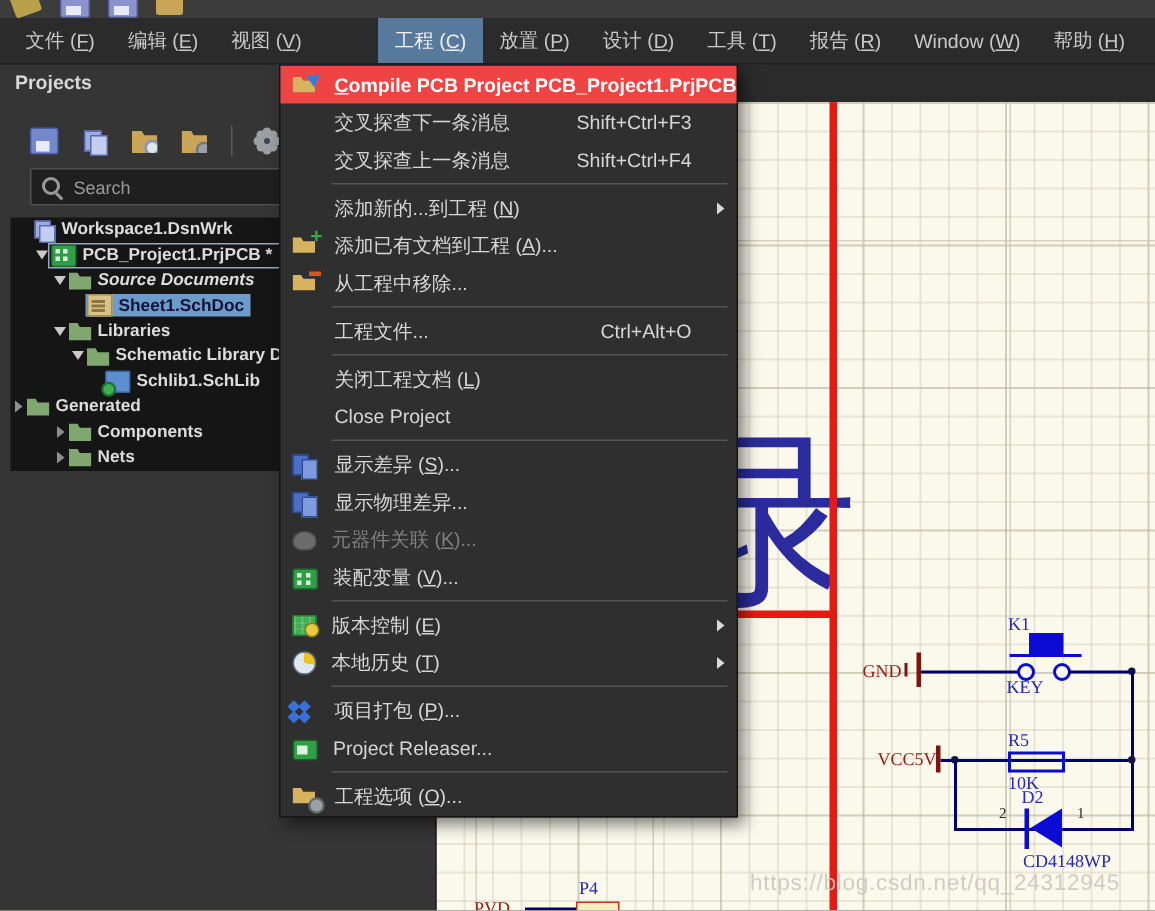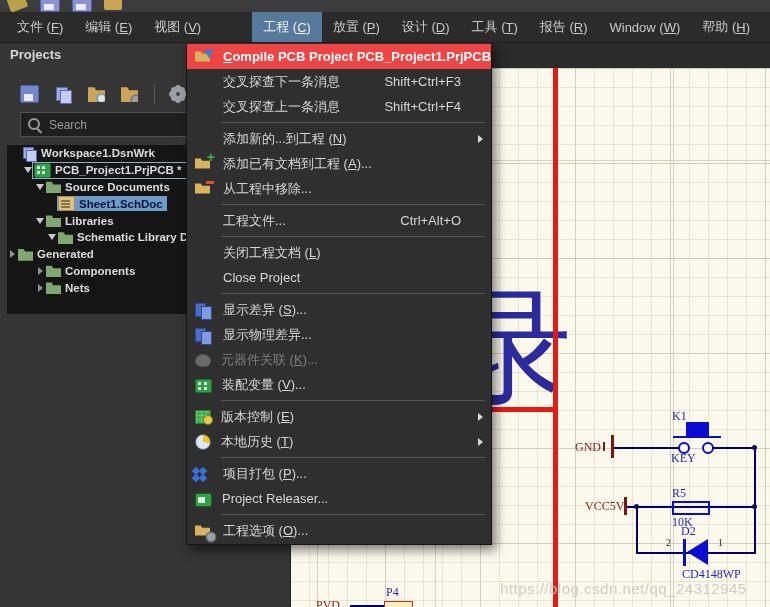--- a/index.html
+++ b/index.html
@@ -193,21 +193,21 @@
       </div>
       <div class="tree-row" style="padding-left: 16px;">
         <span class="tr-arrow">
           <span class="exp"></span>
         </span>
         <span class="tr-content focused">
           <span class="tr-ico ti-project"></span>
           <span>PCB_Project1.PrjPCB *</span>
         </span>
       </div>
-      <div class="tree-row" style="padding-left: 28px;">
+      <div class="tree-row" style="padding-left: 28px; font-style: italic;">
         <span class="tr-arrow">
           <span class="exp"></span>
         </span>
         <span class="tr-content">
           <span class="tr-ico ti-folder"></span>
           <span>Source Documents</span>
         </span>
       </div>
       <div class="tree-row" style="padding-left: 40px;">
         <span class="tr-arrow"></span>
@@ -225,20 +225,27 @@
           <span>Libraries</span>
         </span>
       </div>
       <div class="tree-row" style="padding-left: 40px;">
         <span class="tr-arrow">
           <span class="exp"></span>
         </span>
         <span class="tr-content">
           <span class="tr-ico ti-folder"></span>
           <span>Schematic Library Documents</span>
+        </span>
+      </div>
+      <div class="tree-row" style="padding-left: 52px;">
+        <span class="tr-arrow"></span>
+        <span class="tr-content">
+          <span class="tr-ico ti-schlib"></span>
+          <span>Schlib1.SchLib</span>
         </span>
       </div>
       <div class="tree-row" style="">
         <span class="tr-arrow">
           <span class="col"></span>
         </span>
         <span class="tr-content">
           <span class="tr-ico ti-folder"></span>
           <span>Generated</span>
         </span>

